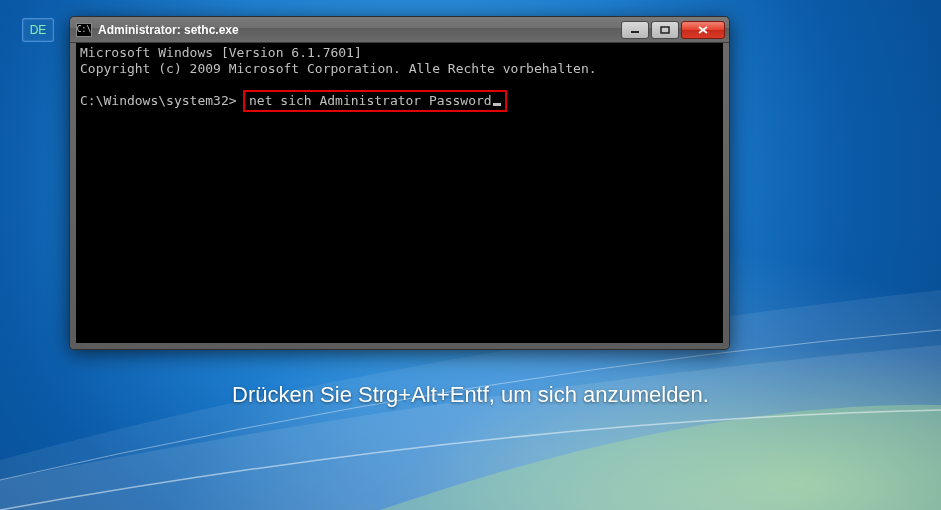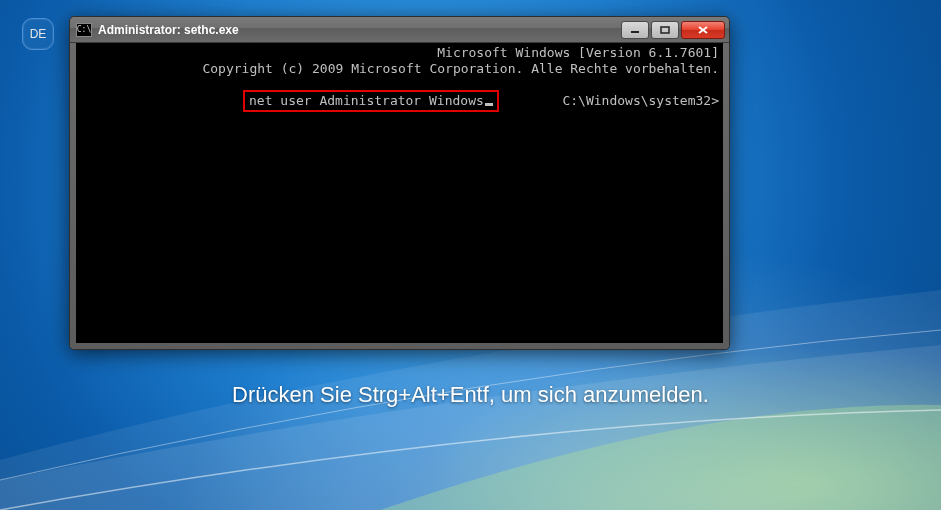--- a/index.html
+++ b/index.html
@@ -13,24 +13,24 @@
     radial-gradient(ellipse 1100px 700px at 70% 110%, rgba(255,255,255,0.35) 0%, rgba(255,255,255,0) 45%),
     radial-gradient(ellipse 700px 250px at 85% 95%, rgba(170,230,140,0.55) 0%, rgba(170,230,140,0) 55%),
     radial-gradient(circle at 45% 35%, #3aa1e6 0%, #1f7fd0 40%, #0a5aa8 70%, #074a8c 100%);
 }
 
 .swoosh {
   position: absolute; left: 0; bottom: 0; width: 941px; height: 260px; z-index: 0;
 }
 
 .lang-badge {
-  position: absolute; left: 22px; top: 18px; width: 32px; height: 32px;
-  background: #1464b0; border: 1px solid #4a90d9; color: #e5e5e5;
+  position: absolute; left: 22px; top: 18px; width: 32px; height: 24px;
+  background: #1464b0; border: 1px solid #4a90d9; color: #86efac;
   font-size: 12px; display: flex; align-items: center; justify-content: center;
-  font-weight: 500; border-radius: 10px;
+  font-weight: 500; border-radius: 2px;
   box-shadow: 0 0 2px rgba(255,255,255,0.3) inset;
 }
 
 .login-text {
   position: absolute; left: 0; width: 941px; top: 382px; text-align: center;
   color: #ffffff; font-size: 22px; font-weight: 400;
   text-shadow: 0 1px 3px rgba(0,0,0,0.5);
 }
 
 .cmd-window {
@@ -80,21 +80,20 @@
 
 .cmd-client {
   background: #000; color: #c0c0c0;
   font-family: "Lucida Console", Consolas, monospace;
   font-size: 13px; line-height: 16px;
   padding: 2px 4px;
   height: 300px;
   white-space: pre;
   overflow: hidden;
   position: relative;
-  text-align: right;
 }
 
 .cmd-client .hl {
   border: 2px solid #e00000;
   padding: 1px 4px;
   display: inline-block;
   position: absolute;
   left: 167px;
   top: 47px;
 }
@@ -146,17 +145,17 @@
             <line x1="2" y1="2" x2="10" y2="8" stroke="#fff" stroke-width="1.8"></line>
             <line x1="10" y1="2" x2="2" y2="8" stroke="#fff" stroke-width="1.8"></line>
           </svg>
         </div>
       </div>
     </div>
     <div class="cmd-frame">
       <div class="cmd-client"><span>Microsoft Windows [Version 6.1.7601]</span>
 <span>Copyright (c) 2009 Microsoft Corporation. Alle Rechte vorbehalten.</span>
 
-<span>C:\Windows\system32&gt;</span><span class="hl"><span>net user Administrator Windows</span><span class="caret"></span></span></div>
+<span>C:\Windows\system32&gt;</span><span class="hl"><span>net sich Administrator Password</span><span class="caret"></span></span></div>
     </div>
   </div>
 
 </div>
 
 </body></html>

